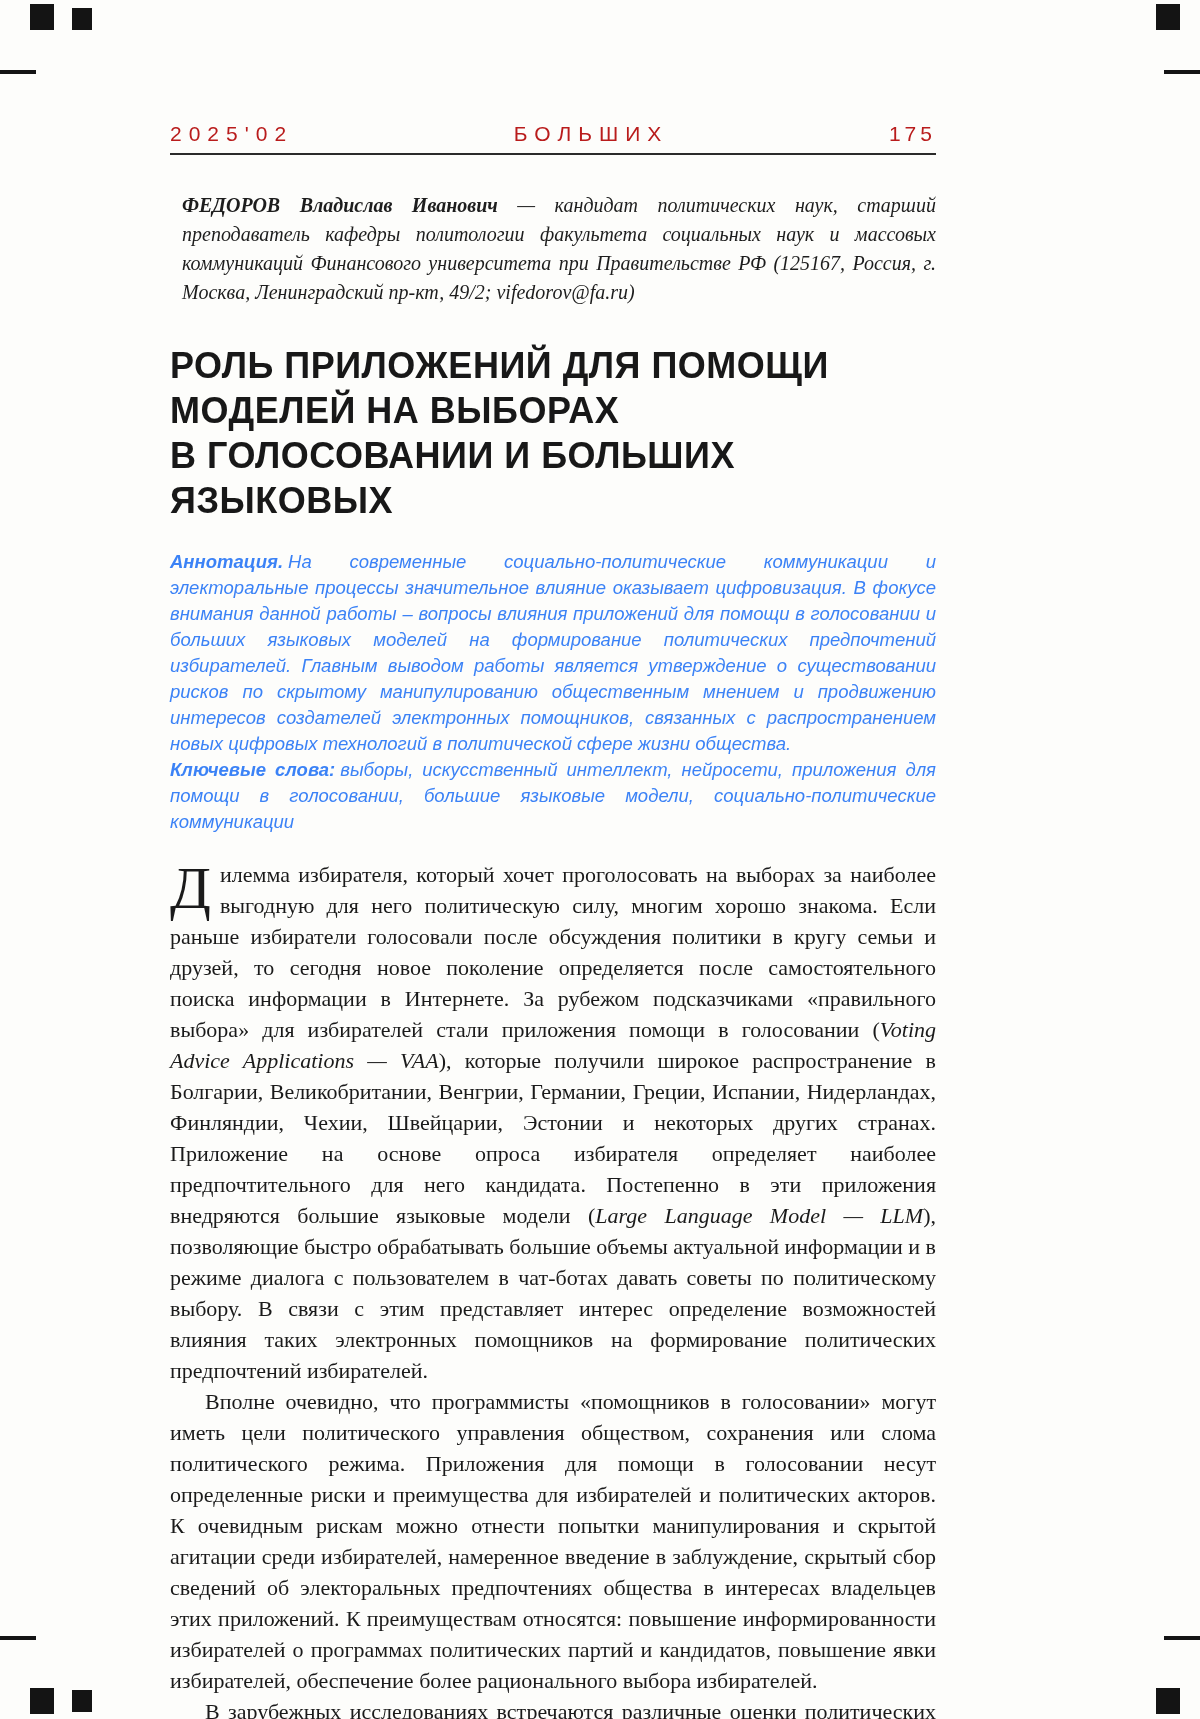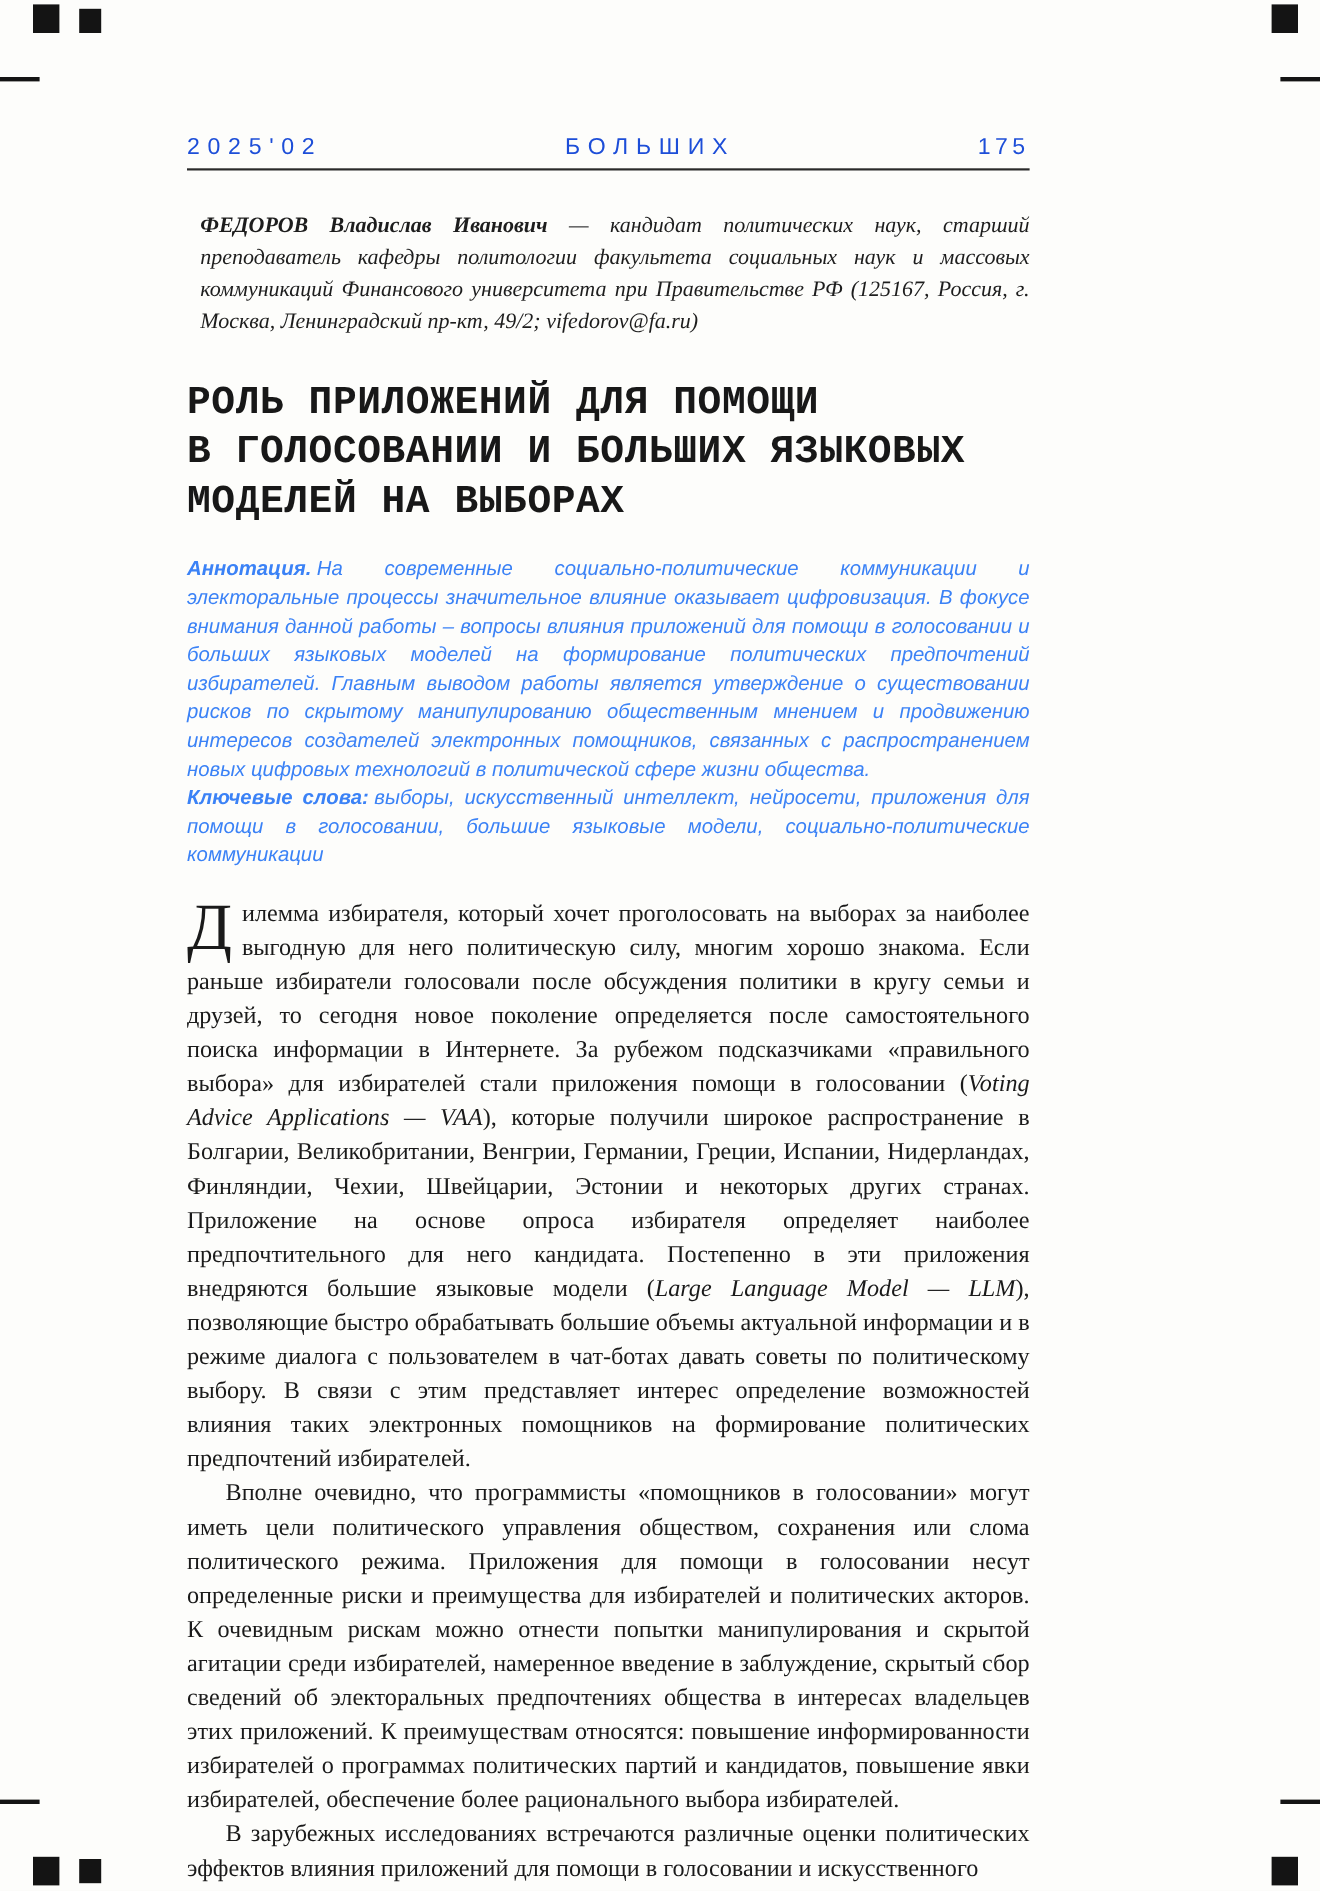--- a/index.html
+++ b/index.html
@@ -28,21 +28,21 @@
     width: 766px;
   }
   .running-header {
     display: flex;
     justify-content: space-between;
     align-items: baseline;
     font-family: "Liberation Sans", sans-serif;
     font-size: 21px;
     font-weight: 400;
     letter-spacing: 7px;
-    color: #1d4ed8;
+    color: #b91c1c;
   }
   .running-header .pageno { letter-spacing: 4px; }
   .header-rule {
     margin-top: 7px;
     border-bottom: 2px solid #2a2a2a;
   }
   .author {
     margin: 36px 0 0 12px;
     font-style: italic;
     font-size: 20px;
@@ -54,21 +54,21 @@
   .author .sep { white-space: pre; }
   .title {
     margin: 36px 0 0 0;
     font-family: "Liberation Sans", sans-serif;
     font-weight: 700;
     font-size: 36px;
     line-height: 45px;
     letter-spacing: 0.5px;
     color: #181818;
   }
-  .title .tl { display: block; font-family: Liberation Mono, monospace; }
+  .title .tl { display: block; }
   .abstract {
     margin-top: 26px;
     font-family: "Liberation Sans", sans-serif;
     font-style: italic;
     font-size: 18.5px;
     line-height: 26px;
     text-align: justify;
     color: #3b82f6;
   }
   .abstract p { margin: 0; }
@@ -113,22 +113,22 @@
       <span>2025'02</span>
       <span>БОЛЬШИХ</span>
       <span class="pageno">175</span>
     </div>
     <div class="header-rule"></div>
 
     <p class="author"><b>ФЕДОРОВ Владислав Иванович</b><span class="sep"> — </span><span>кандидат политических наук, старший преподаватель кафедры политологии факультета социальных наук и массовых коммуникаций Финансового университета при Правительстве РФ (125167, Россия, г. Москва, Ленинградский пр-кт, 49/2; vifedorov@fa.ru)</span></p>
 
     <h1 class="title">
       <span class="tl">РОЛЬ ПРИЛОЖЕНИЙ ДЛЯ ПОМОЩИ</span>
+      <span class="tl">МОДЕЛЕЙ НА ВЫБОРАХ</span>
       <span class="tl">В ГОЛОСОВАНИИ И БОЛЬШИХ ЯЗЫКОВЫХ</span>
-      <span class="tl">МОДЕЛЕЙ НА ВЫБОРАХ</span>
     </h1>
 
     <div class="abstract">
       <p><b class="lbl">Аннотация.</b><span>На современные социально-политические коммуникации и электоральные процессы значительное влияние оказывает цифровизация. В фокусе внимания данной работы – вопросы влияния приложений для помощи в голосовании и больших языковых моделей на формирование политических предпочтений избирателей. Главным выводом работы является утверждение о существовании рисков по скрытому манипулированию общественным мнением и продвижению интересов создателей электронных помощников, связанных с распространением новых цифровых технологий в политической сфере жизни общества.</span></p>
       <p><b class="lbl">Ключевые слова:</b><span>выборы, искусственный интеллект, нейросети, приложения для помощи в голосовании, большие языковые модели, социально-политические коммуникации</span></p>
     </div>
 
     <div class="body-text">
       <p class="para"><span class="dropcap">Д</span><span>илемма избирателя, который хочет проголосовать на выборах за наиболее выгодную для него политическую силу, многим хорошо знакома. Если раньше избиратели голосовали после обсуждения политики в кругу семьи и друзей, то сегодня новое поколение определяется после самостоятельного поиска информации в Интернете. За рубежом подсказчиками «правильного выбора» для избирателей стали приложения помощи в голосовании (</span><span class="lat">Voting Advice Applications — VAA</span><span>), которые получили широкое распространение в Болгарии, Великобритании, Венгрии, Германии, Греции, Испании, Нидерландах, Финляндии, Чехии, Швейцарии, Эстонии и некоторых других странах. Приложение на основе опроса избирателя определяет наиболее предпочтительного для него кандидата. Постепенно в эти приложения внедряются большие языковые модели (</span><span class="lat">Large Language Model — LLM</span><span>), позволяющие быстро обрабатывать большие объемы актуальной информации и в режиме диалога с пользователем в чат-ботах давать советы по политическому выбору. В связи с этим представляет интерес определение возможностей влияния таких электронных помощников на формирование политических предпочтений избирателей.</span></p>
       <p class="para indent">Вполне очевидно, что программисты «помощников в голосовании» могут иметь цели политического управления обществом, сохранения или слома политического режима. Приложения для помощи в голосовании несут определенные риски и преимущества для избирателей и политических акторов. К очевидным рискам можно отнести попытки манипулирования и скрытой агитации среди избирателей, намеренное введение в заблуждение, скрытый сбор сведений об электоральных предпочтениях общества в интересах владельцев этих приложений. К преимуществам относятся: повышение информированности избирателей о программах политических партий и кандидатов, повышение явки избирателей, обеспечение более рационального выбора избирателей.</p>

